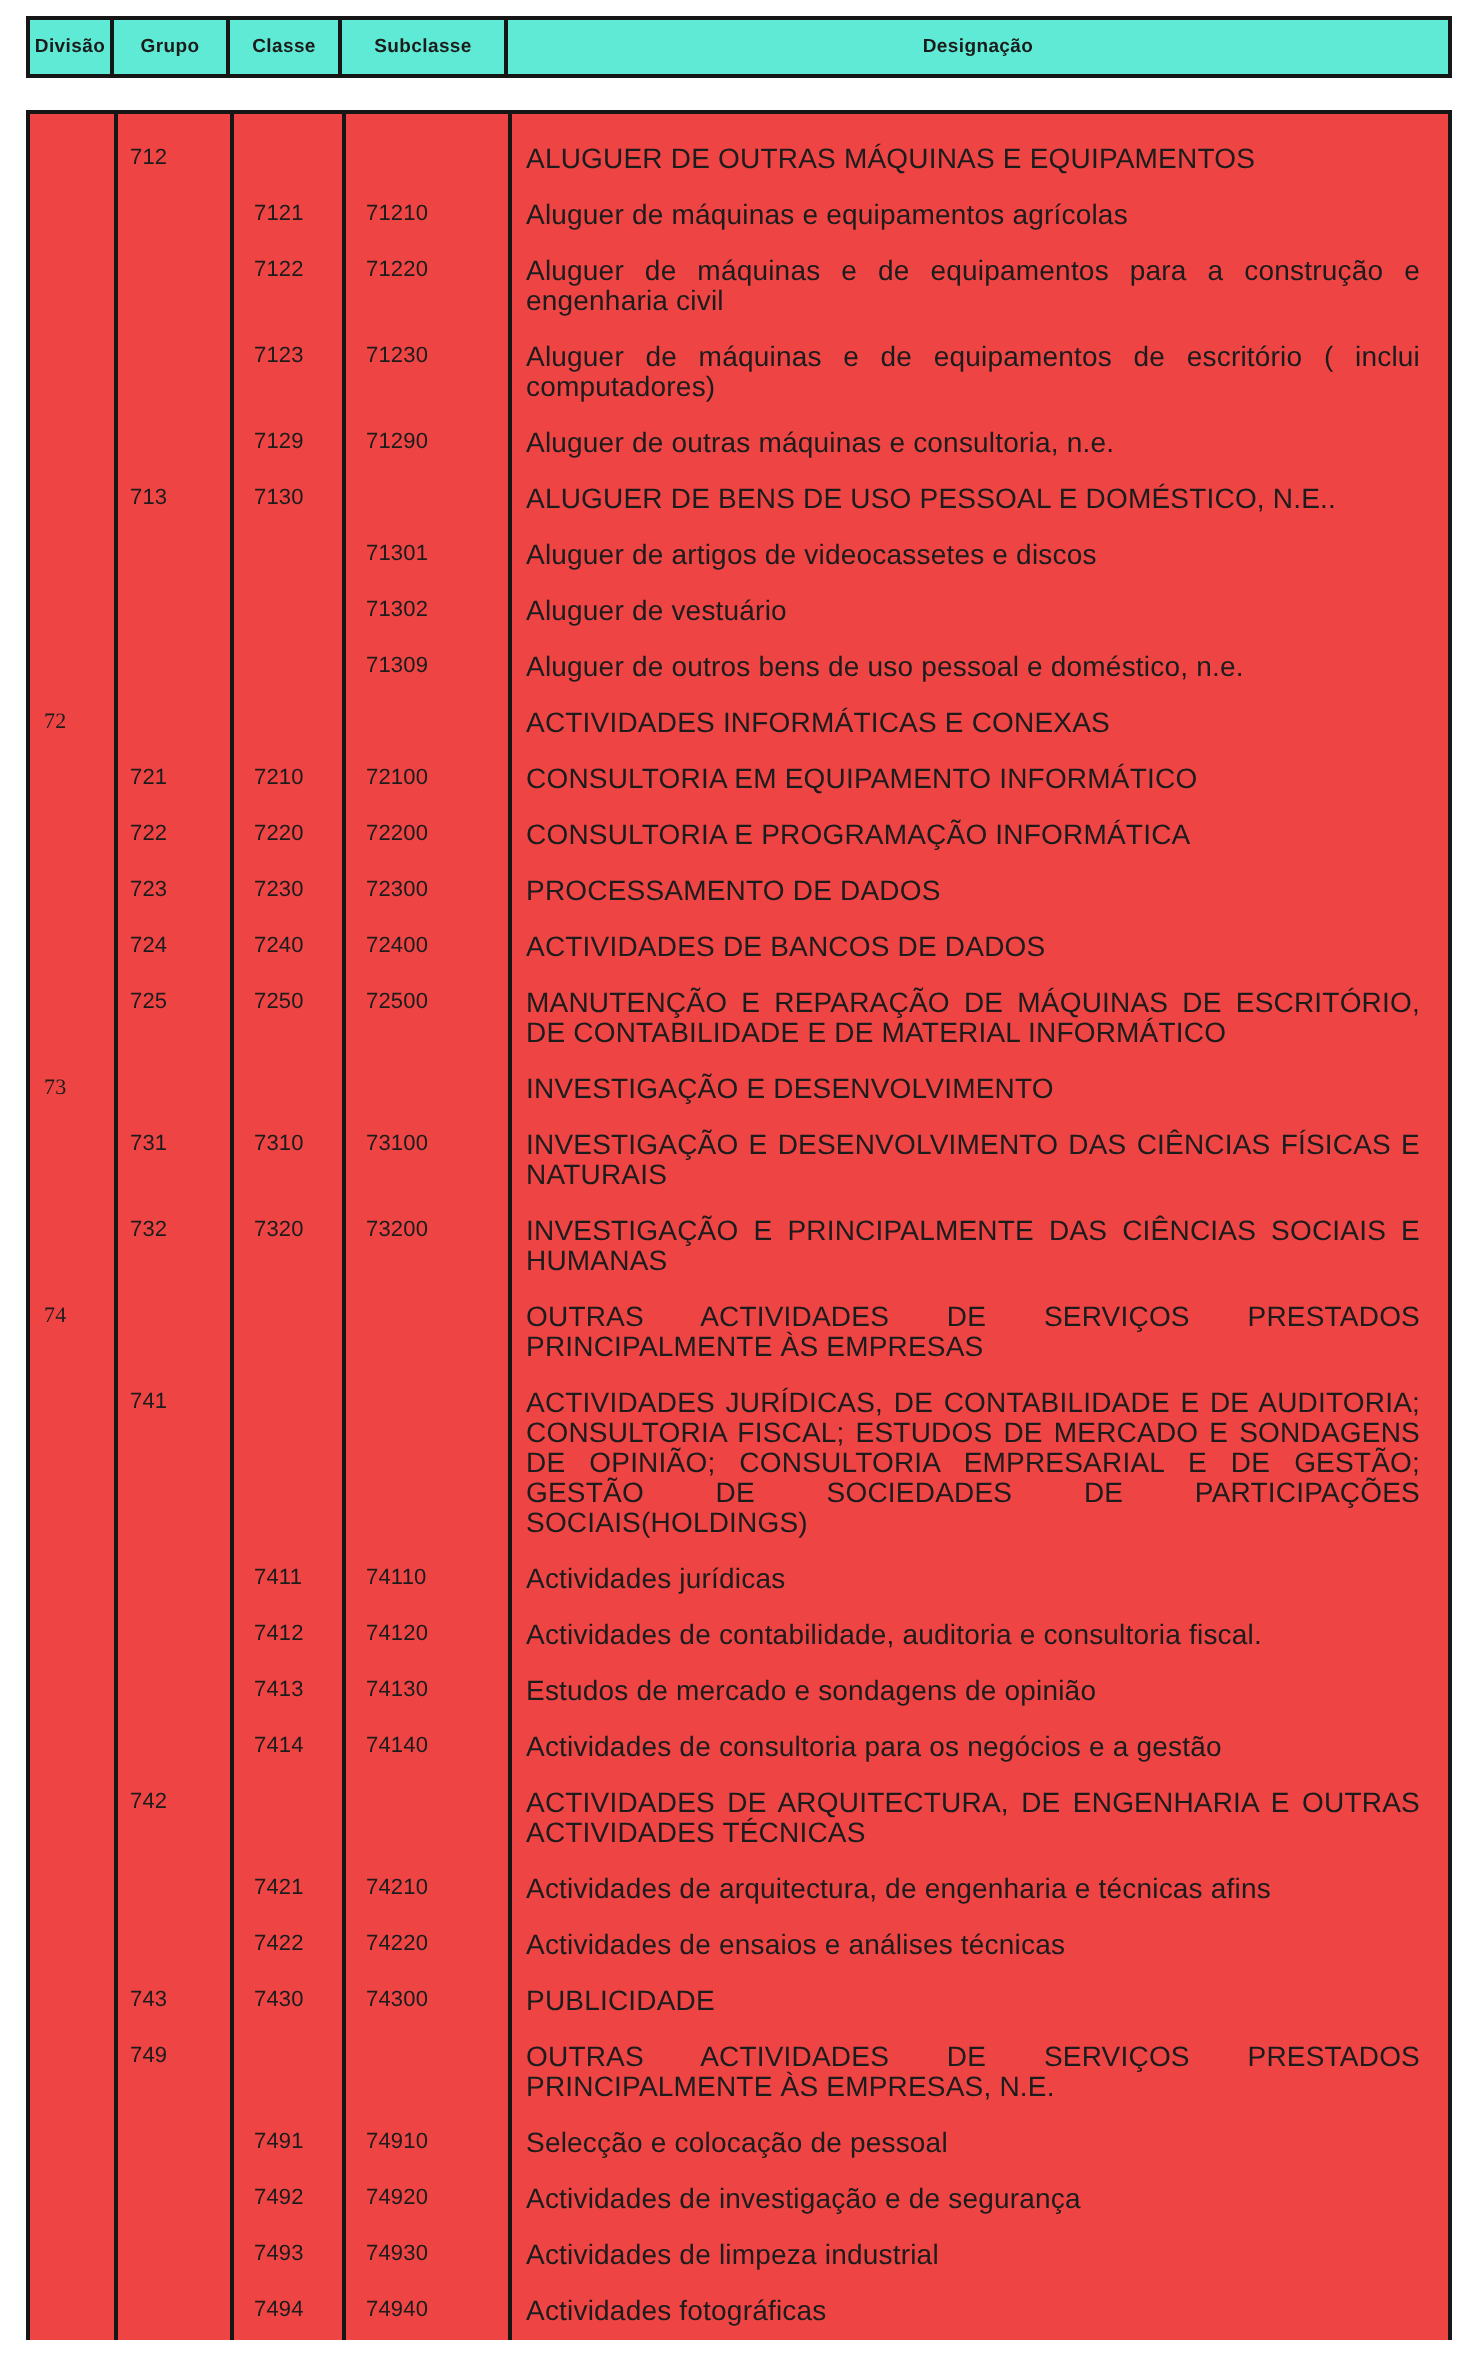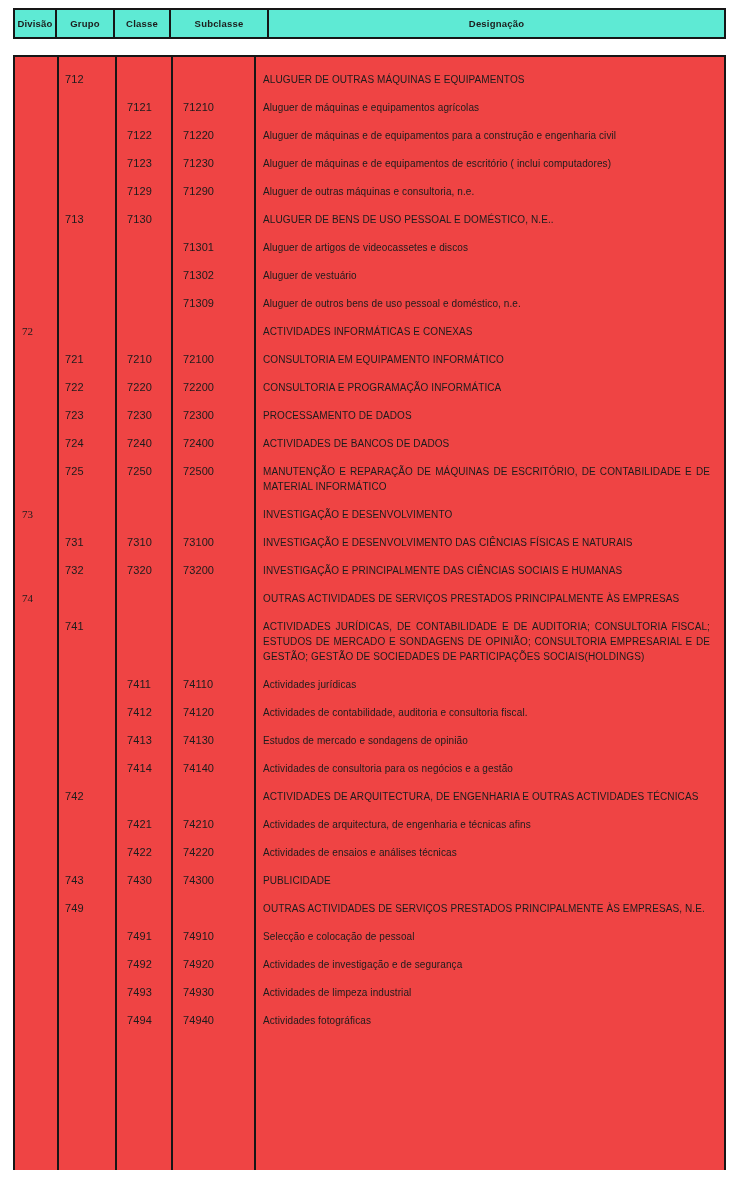--- a/index.html
+++ b/index.html
@@ -35,21 +35,21 @@
     align-items: center;
     justify-content: center;
     font-size: 9.5px;
     font-weight: bold;
     letter-spacing: 0.2px;
     white-space: nowrap;
   }
   .hcell.w1 { width: 42px; }
   .hcell.w2 { width: 58px; }
   .hcell.w3 { width: 56px; }
-  .hcell.w4 { width: 98px; }
+  .hcell.w4 { width: 83px; }
   .hcell.w5 { flex: 1; border-right: none; }
 
   
   .body-box {
     position: absolute;
     left: 13px;
     top: 55px;
     width: 713px;
     height: 1115px;
     border: 2px solid #161616;
@@ -83,21 +83,21 @@
     letter-spacing: 0.1px;
   }
   .cell.c1 { width: 42px; padding-left: 7px; font-family: Liberation Serif, serif;  }
   .cell.c2 { width: 58px; padding-left: 8px;  }
   .cell.c3 { width: 56px; padding-left: 12px; }
   .cell.c4 { width: 83px; padding-left: 12px; }
   .cell.c5 {
     flex: 1;
     padding-left: 9px;
     padding-right: 14px;
-    font-size: 10px;
+    font-size: 14px;
     text-align: justify;
   }
 </style>
 </head>
 <body>
 
 <div class="page">
 
   <div class="header-box">
     <div class="hcell w1">Divisão</div>

